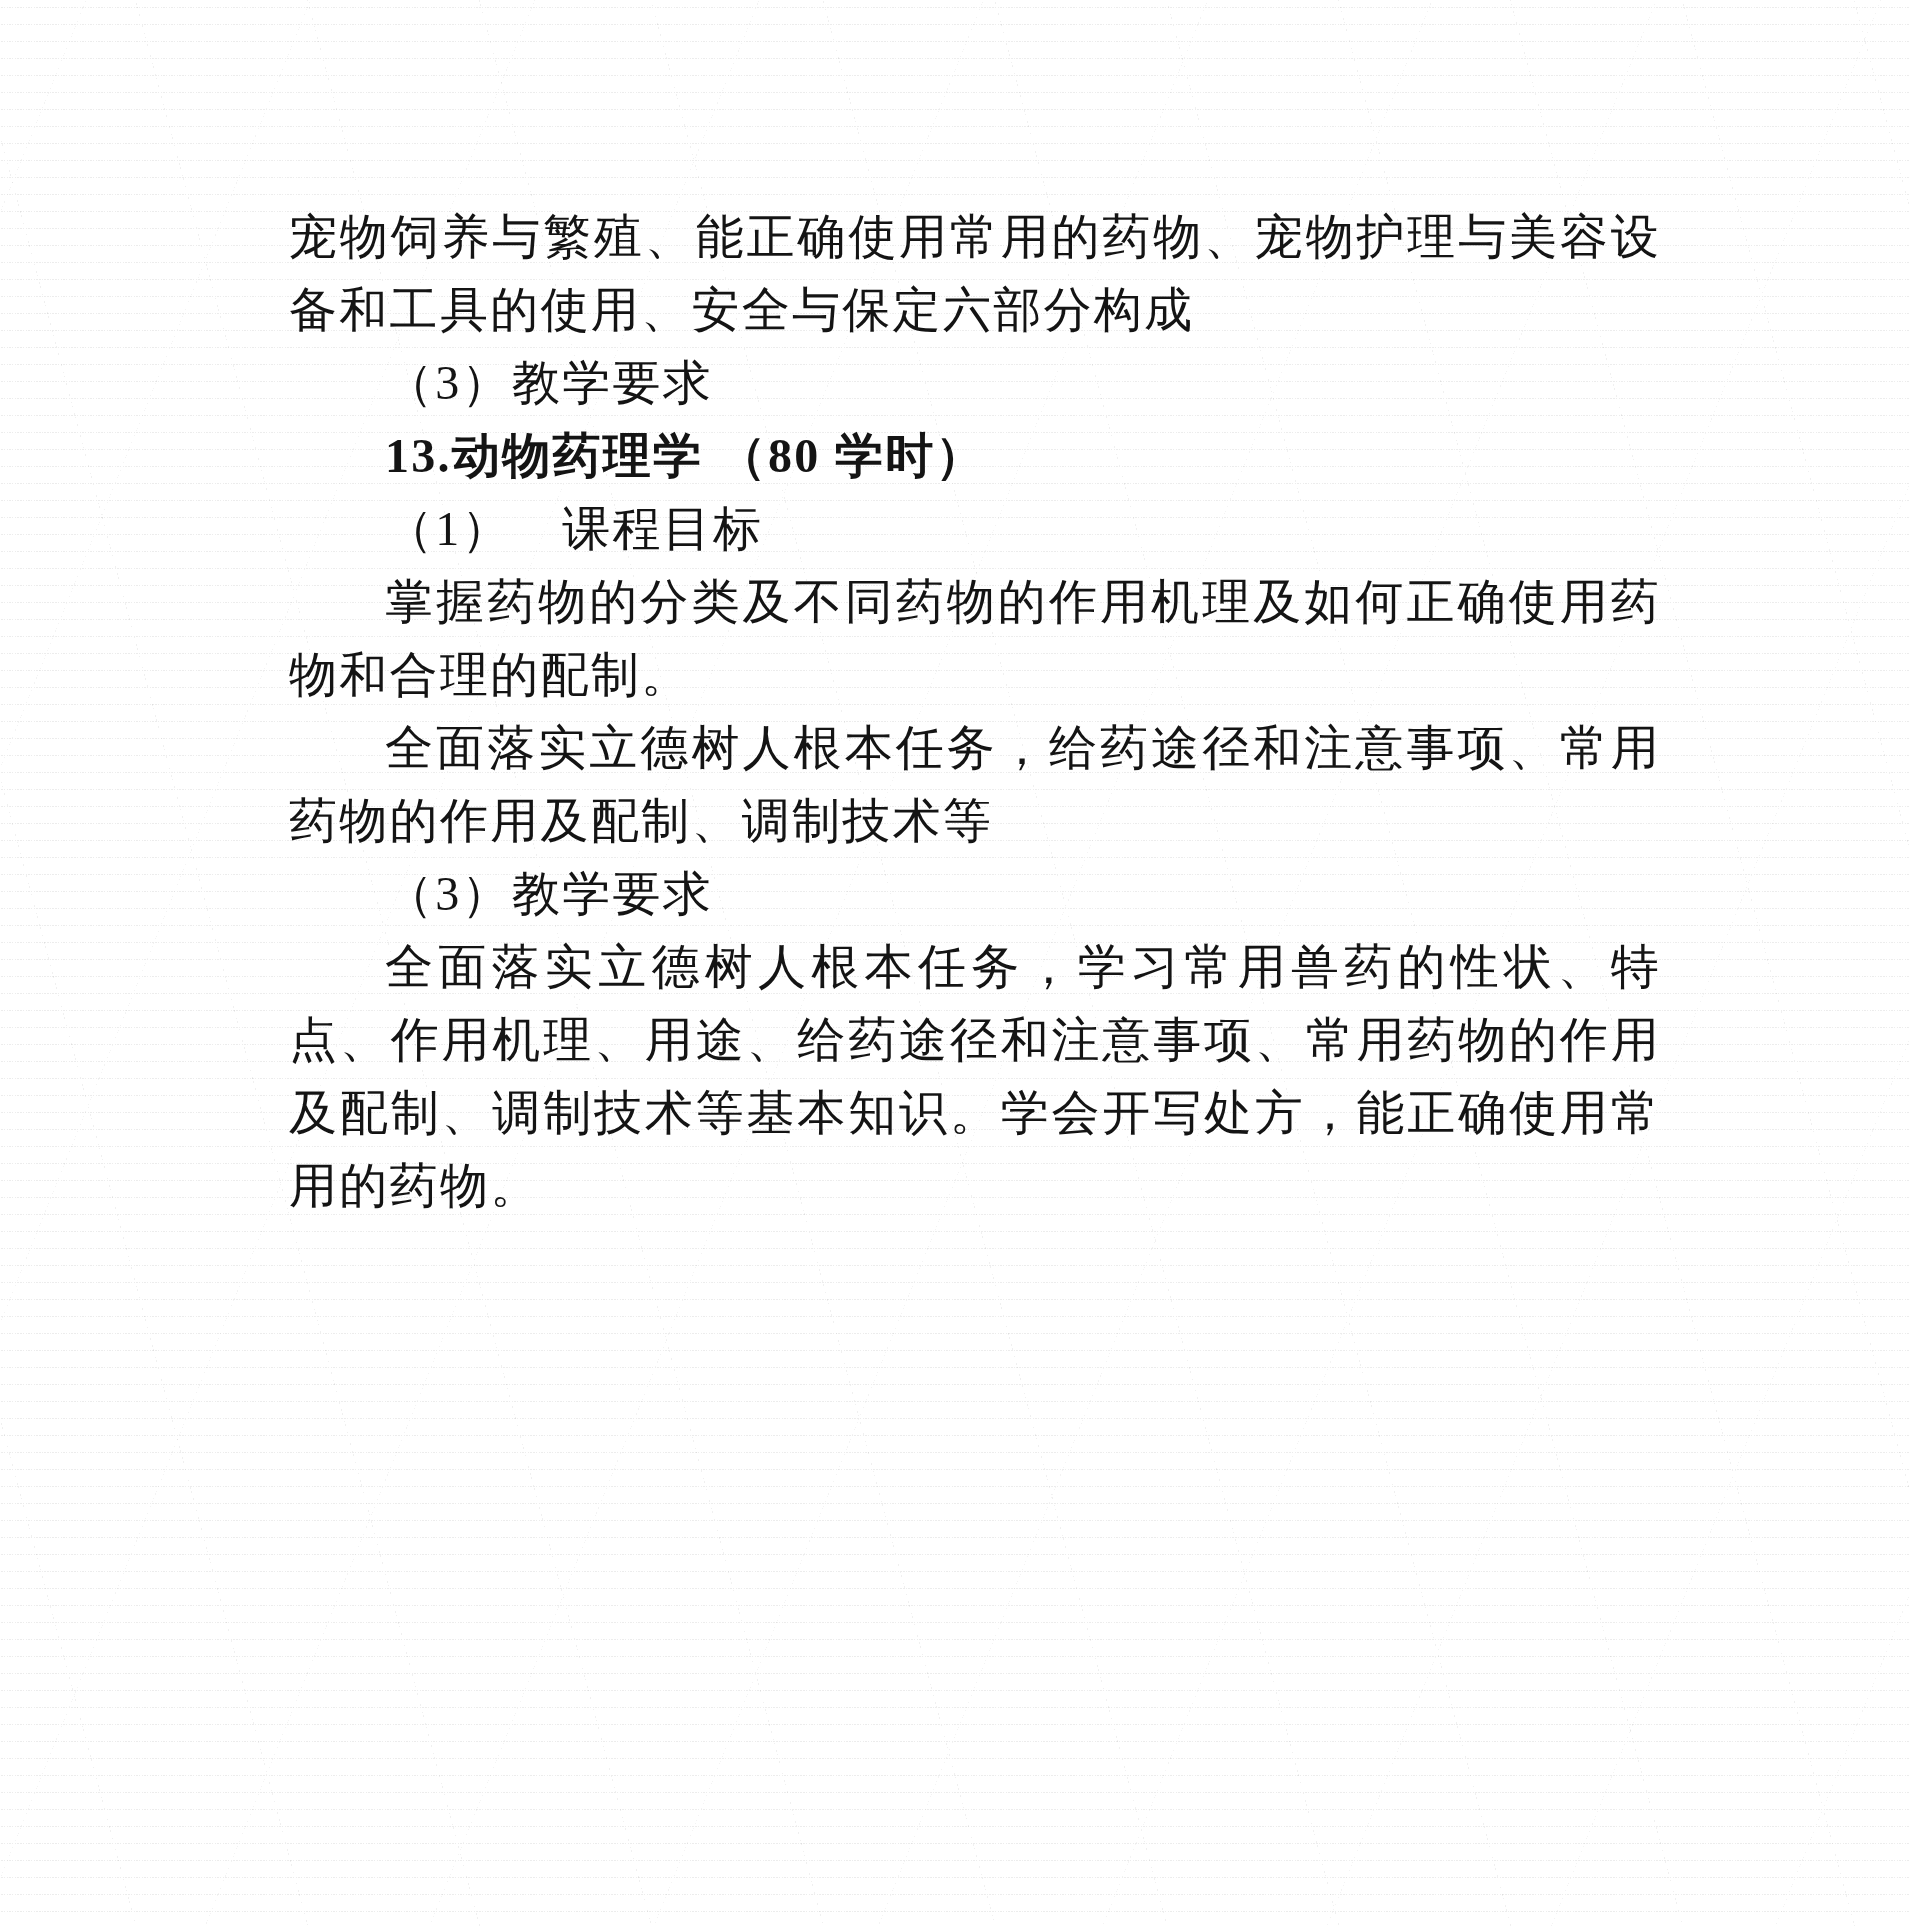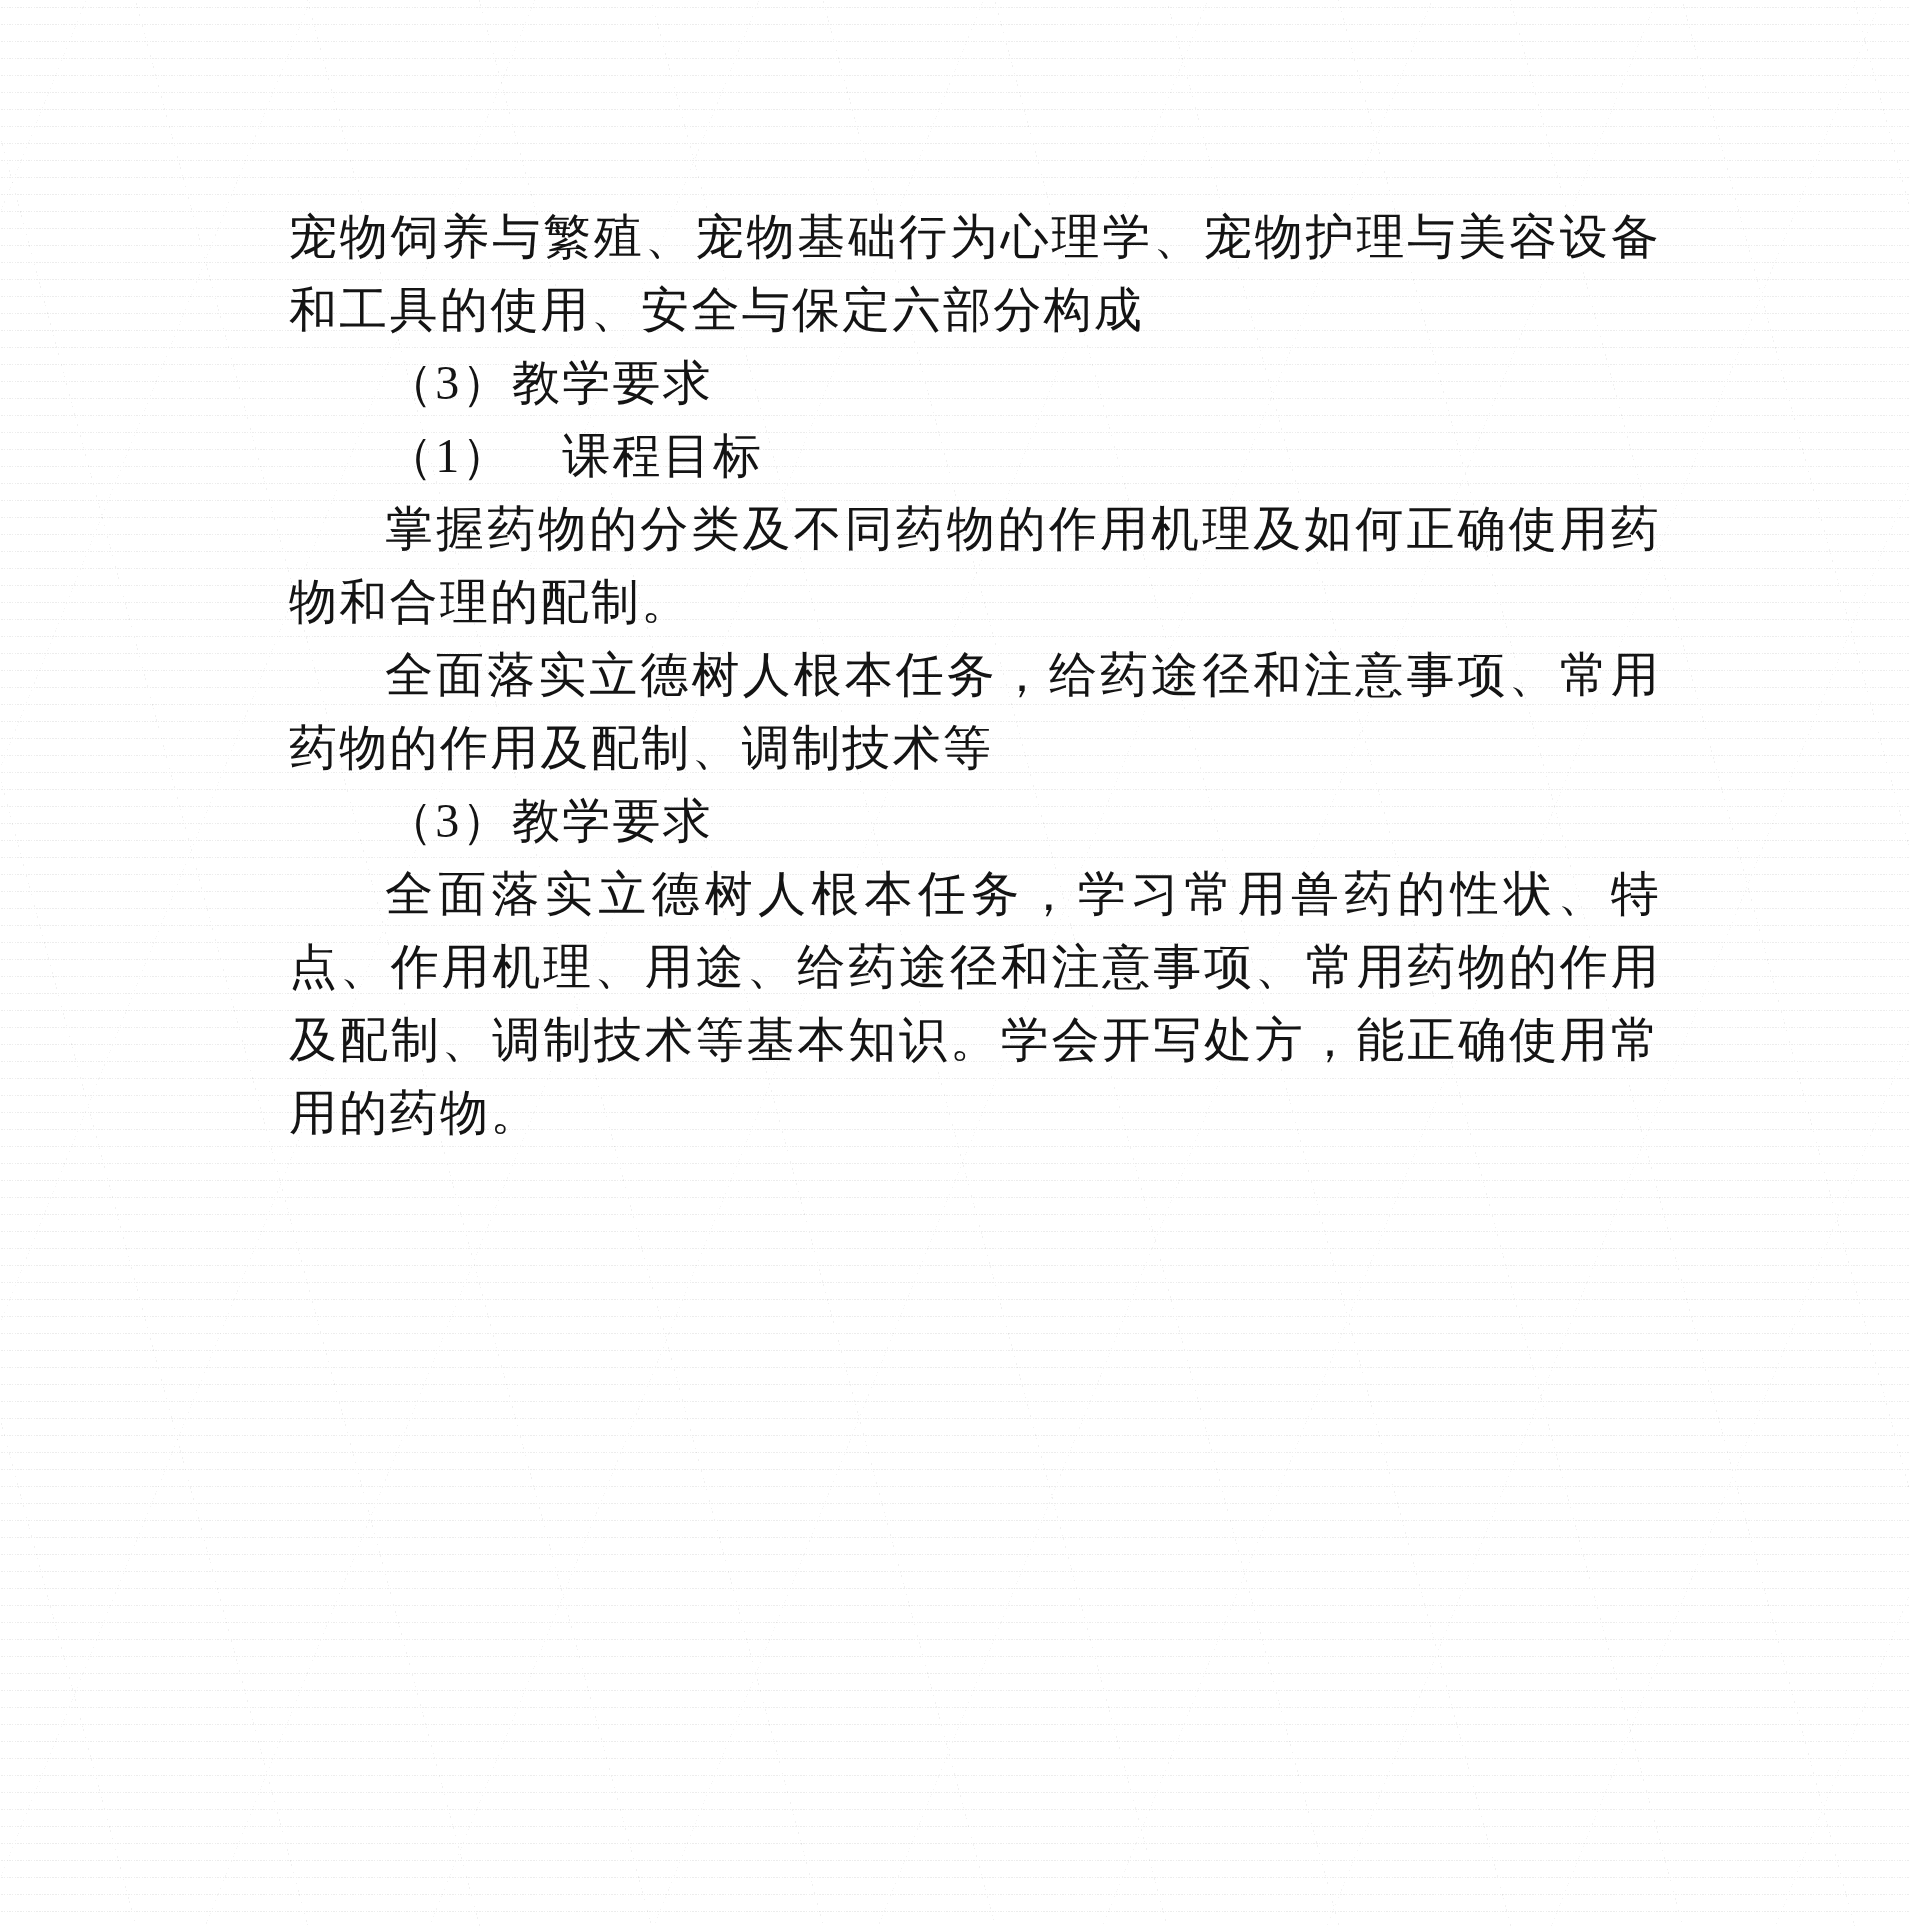--- a/index.html
+++ b/index.html
@@ -33,22 +33,23 @@
   .content p { margin: 0; padding: 0; }
   .indent { text-indent: 96px; }
   .bold { font-weight: 700; }
 </style>
 </head>
 <body>
 
 <div class="page-wrap">
   <div class="texture"></div>
   <div class="content">
-    <p class="body">宠物饲养与繁殖、宠物基础行为心理学、宠物护理与美容设备和工具的使用、安全与保定六部分构成</p>
+    <p class="body">宠物饲养与繁殖、能正确使用常用的药物、宠物护理与美容设备和工具的使用、安全与保定六部分构成</p>
     <p class="line indent">（3）教学要求</p>
+    <p class="line indent bold">13.动物药理学 （80 学时）</p>
     <p class="line indent">（1）　课程目标</p>
     <p class="body indent">掌握药物的分类及不同药物的作用机理及如何正确使用药物和合理的配制。</p>
     <p class="body indent">全面落实立德树人根本任务，给药途径和注意事项、常用药物的作用及配制、调制技术等</p>
     <p class="line indent">（3）教学要求</p>
     <p class="body indent">全面落实立德树人根本任务，学习常用兽药的性状、特点、作用机理、用途、给药途径和注意事项、常用药物的作用及配制、调制技术等基本知识。学会开写处方，能正确使用常用的药物。</p>
 
   </div>
 </div>
 
 

